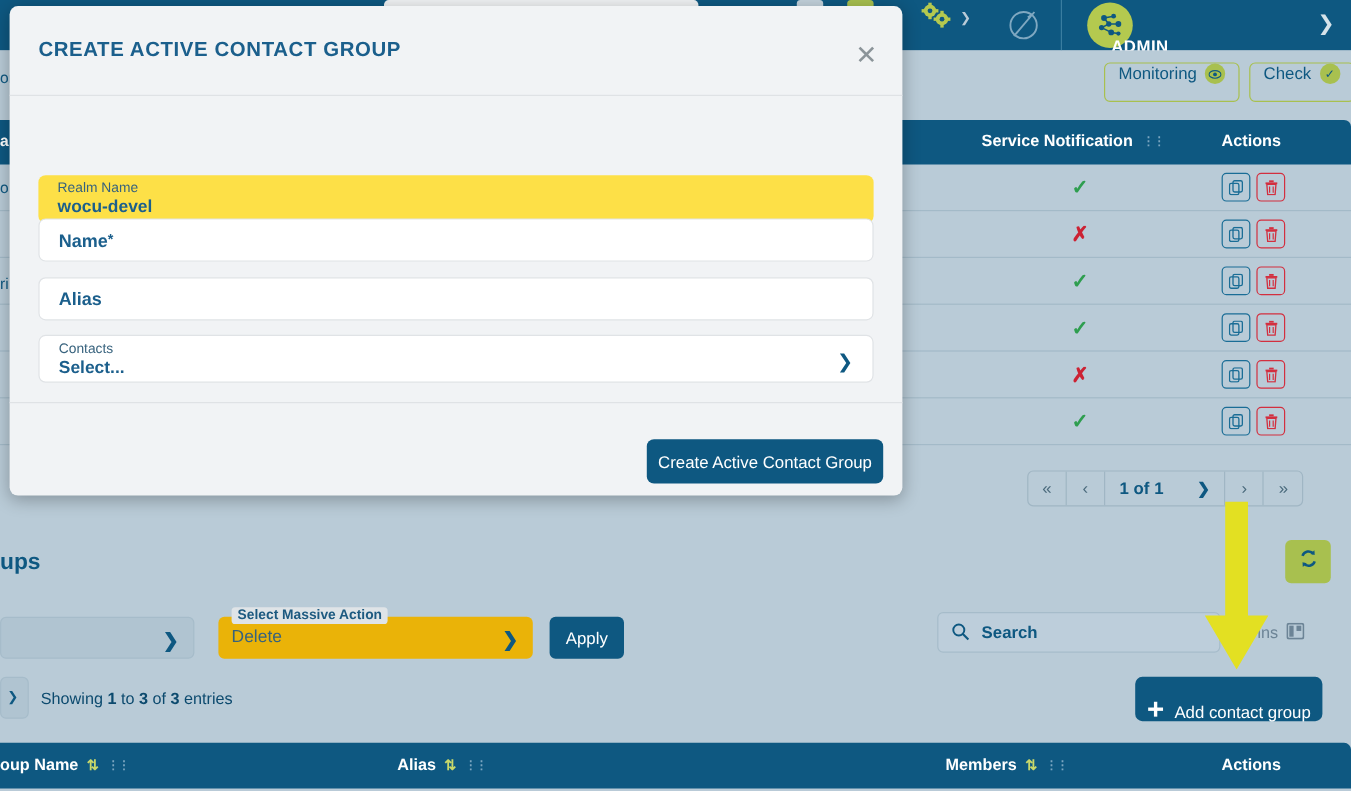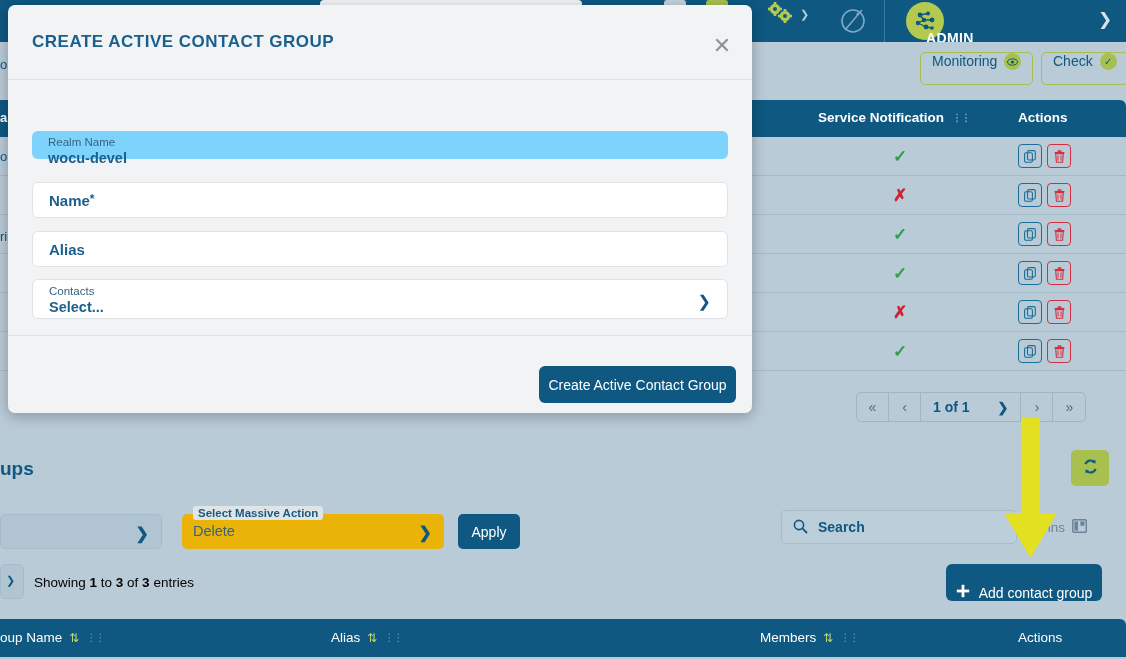--- a/index.html
+++ b/index.html
@@ -155,21 +155,21 @@
   .sel-massive .val {
     position: absolute; left: 11px; top: 9px; color: #37627d; font-size: 14.5px;
   }
   .sel-massive .caret { position: absolute; right: 12px; top: 9px; color: #0e5881; font-weight: bold; }
   .btn-apply {
     position: absolute; left: 458px; top: 514px; width: 62px; height: 35px;
     background: #0e5881; border-radius: 5px; color: #ffffff; font-size: 14px;
     display: flex; align-items: center; justify-content: center;
   }
   .showing {
-    position: absolute; left: 34px; top: 575px; color: #000000; font-size: 13.5px;
+    position: absolute; left: 34px; top: 575px; color: #0c4a6e; font-size: 13.5px;
   }
   .showing b { font-weight: bold; }
   .len-caret {
     position: absolute; left: 0px; top: 564px; width: 24px; height: 35px;
     border: 1px solid #a6bcca; border-radius: 5px; background: #b0c4d1;
   }
   .len-caret span { position: absolute; left: 5px; top: 9px; color: #0e5881; font-size: 11px; }
 
   .search-box {
     position: absolute; left: 781px; top: 510px; width: 236px; height: 34px;
@@ -195,21 +195,21 @@
     display: flex; align-items: center; justify-content: center;
   }
 
   
   .bottom-head {
     position: absolute; left: 0px; top: 619px; width: 1126px; height: 38px;
     background: #0e5881; border-radius: 0 6px 0 0;
   }
   .bth {
     position: absolute; top: 11px; color: #ffffff; font-size: 13.5px;
-    font-weight: normal; white-space: nowrap; display: flex; align-items: center; gap: 7px;
+    font-weight: bold; white-space: nowrap; display: flex; align-items: center; gap: 7px;
   }
   .sort-ic { color: #c9d96a; font-size: 12px; }
   .grip2 { color: #7ba6c0; font-size: 10px; letter-spacing: -1px; }
 
   
   .modal-shadow {
     position: absolute; left: 8px; top: 5px; width: 744px; height: 408px;
     background: #f1f3f5; border-radius: 7px;
     box-shadow: 0 3px 14px rgba(0,0,0,.28);
   }
@@ -224,21 +224,21 @@
   .modal-close {
     position: absolute; right: 15px; top: 26px; width: 30px; height: 30px;
     display: flex; align-items: center; justify-content: center;
     color: #8b9499; font-size: 22px;
   }
   .modal-body { position: absolute; left: 0; top: 75px; width: 744px; height: 255px; }
   .field {
     position: absolute; left: 24px; width: 696px; border-radius: 6px;
   }
   .field-realm {
-    top: 51px; height: 28px; background: #7dd3fc;
+    top: 66px; height: 40px; background: #fde047;
   }
   .field-input {
     height: 36px; background: #ffffff; border: 1px solid #e0e3e6;
   }
   .field .flabel {
     position: absolute; left: 16px; top: 5px; color: #37627d;
     font-size: 11.5px;
   }
   .field .fvalue {
     position: absolute; left: 16px; top: 19px; color: #1b5f8c;
@@ -567,21 +567,21 @@
       <div class="bth" style="left:0px;">
         <span>oup Name</span>
         <span class="sort-ic">⇅</span>
         <span class="grip2">⋮⋮</span>
       </div>
       <div class="bth" style="left:331px;">
         <span>Alias</span>
         <span class="sort-ic">⇅</span>
         <span class="grip2">⋮⋮</span>
       </div>
-      <div class="bth" style="left:732px;padding-left:28px;">
+      <div class="bth" style="left:760px;padding-left:28px;">
         <span>Members</span>
         <span class="sort-ic">⇅</span>
         <span class="grip2">⋮⋮</span>
       </div>
       <div class="bth" style="left:1018px;">
         <span>Actions</span>
       </div>
     </div>
   </div>
 

